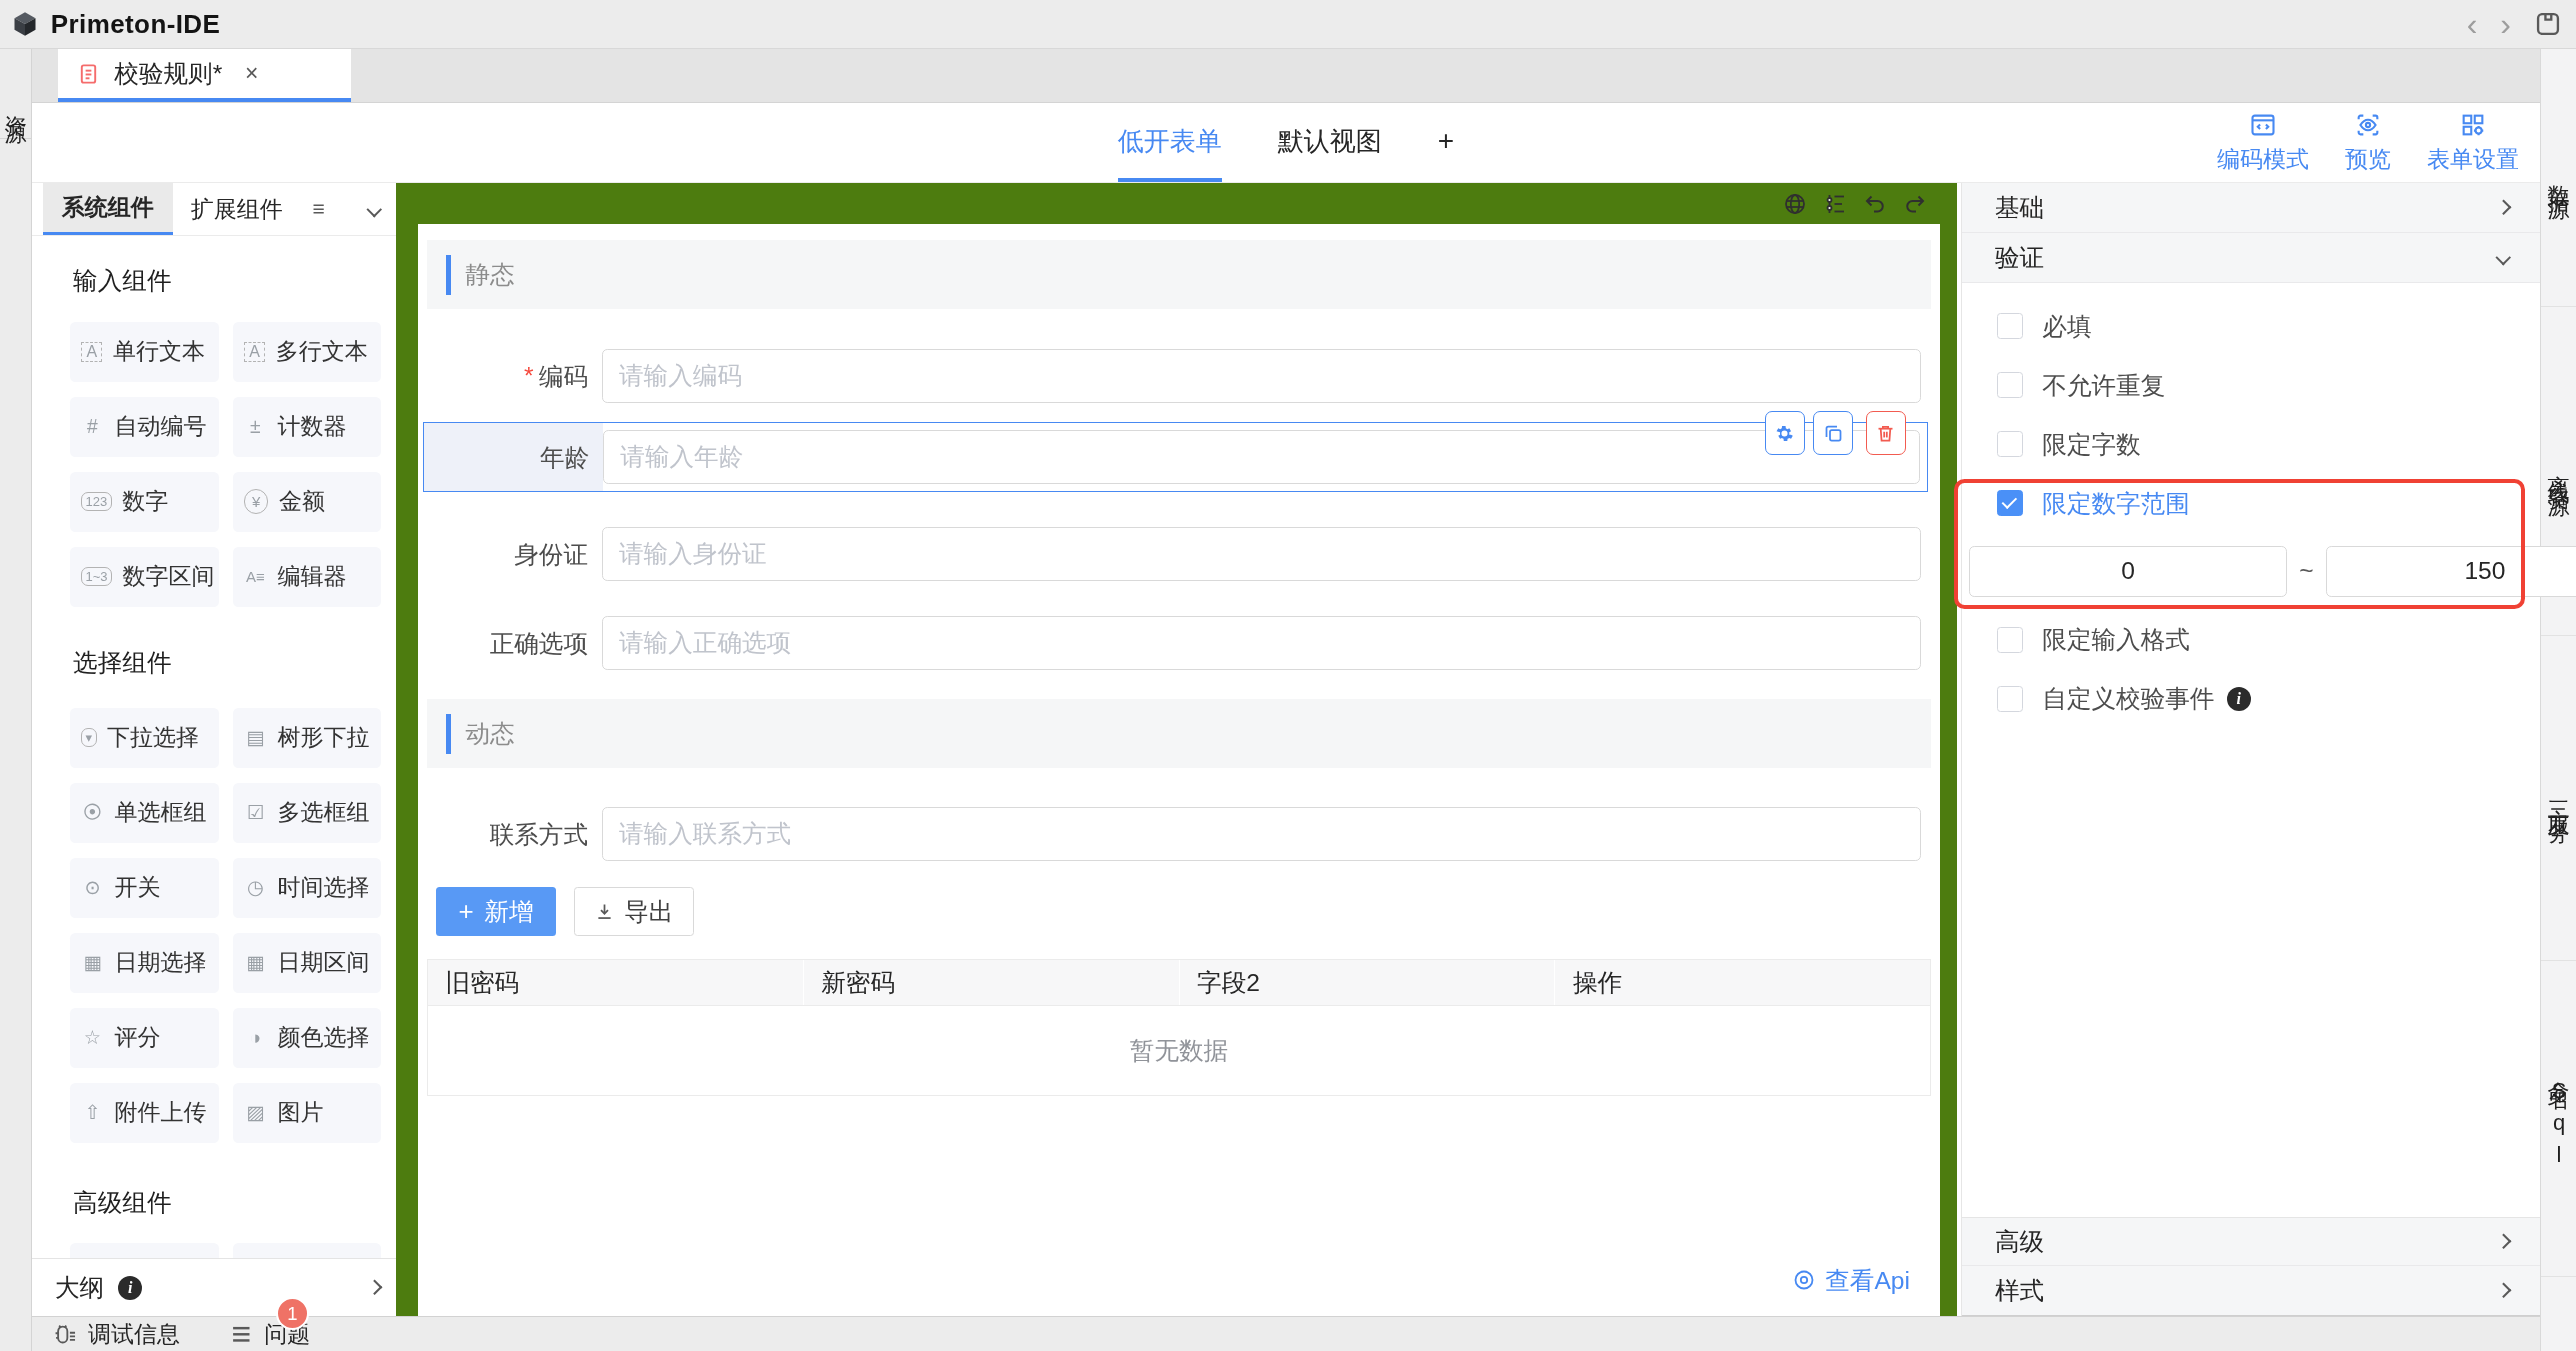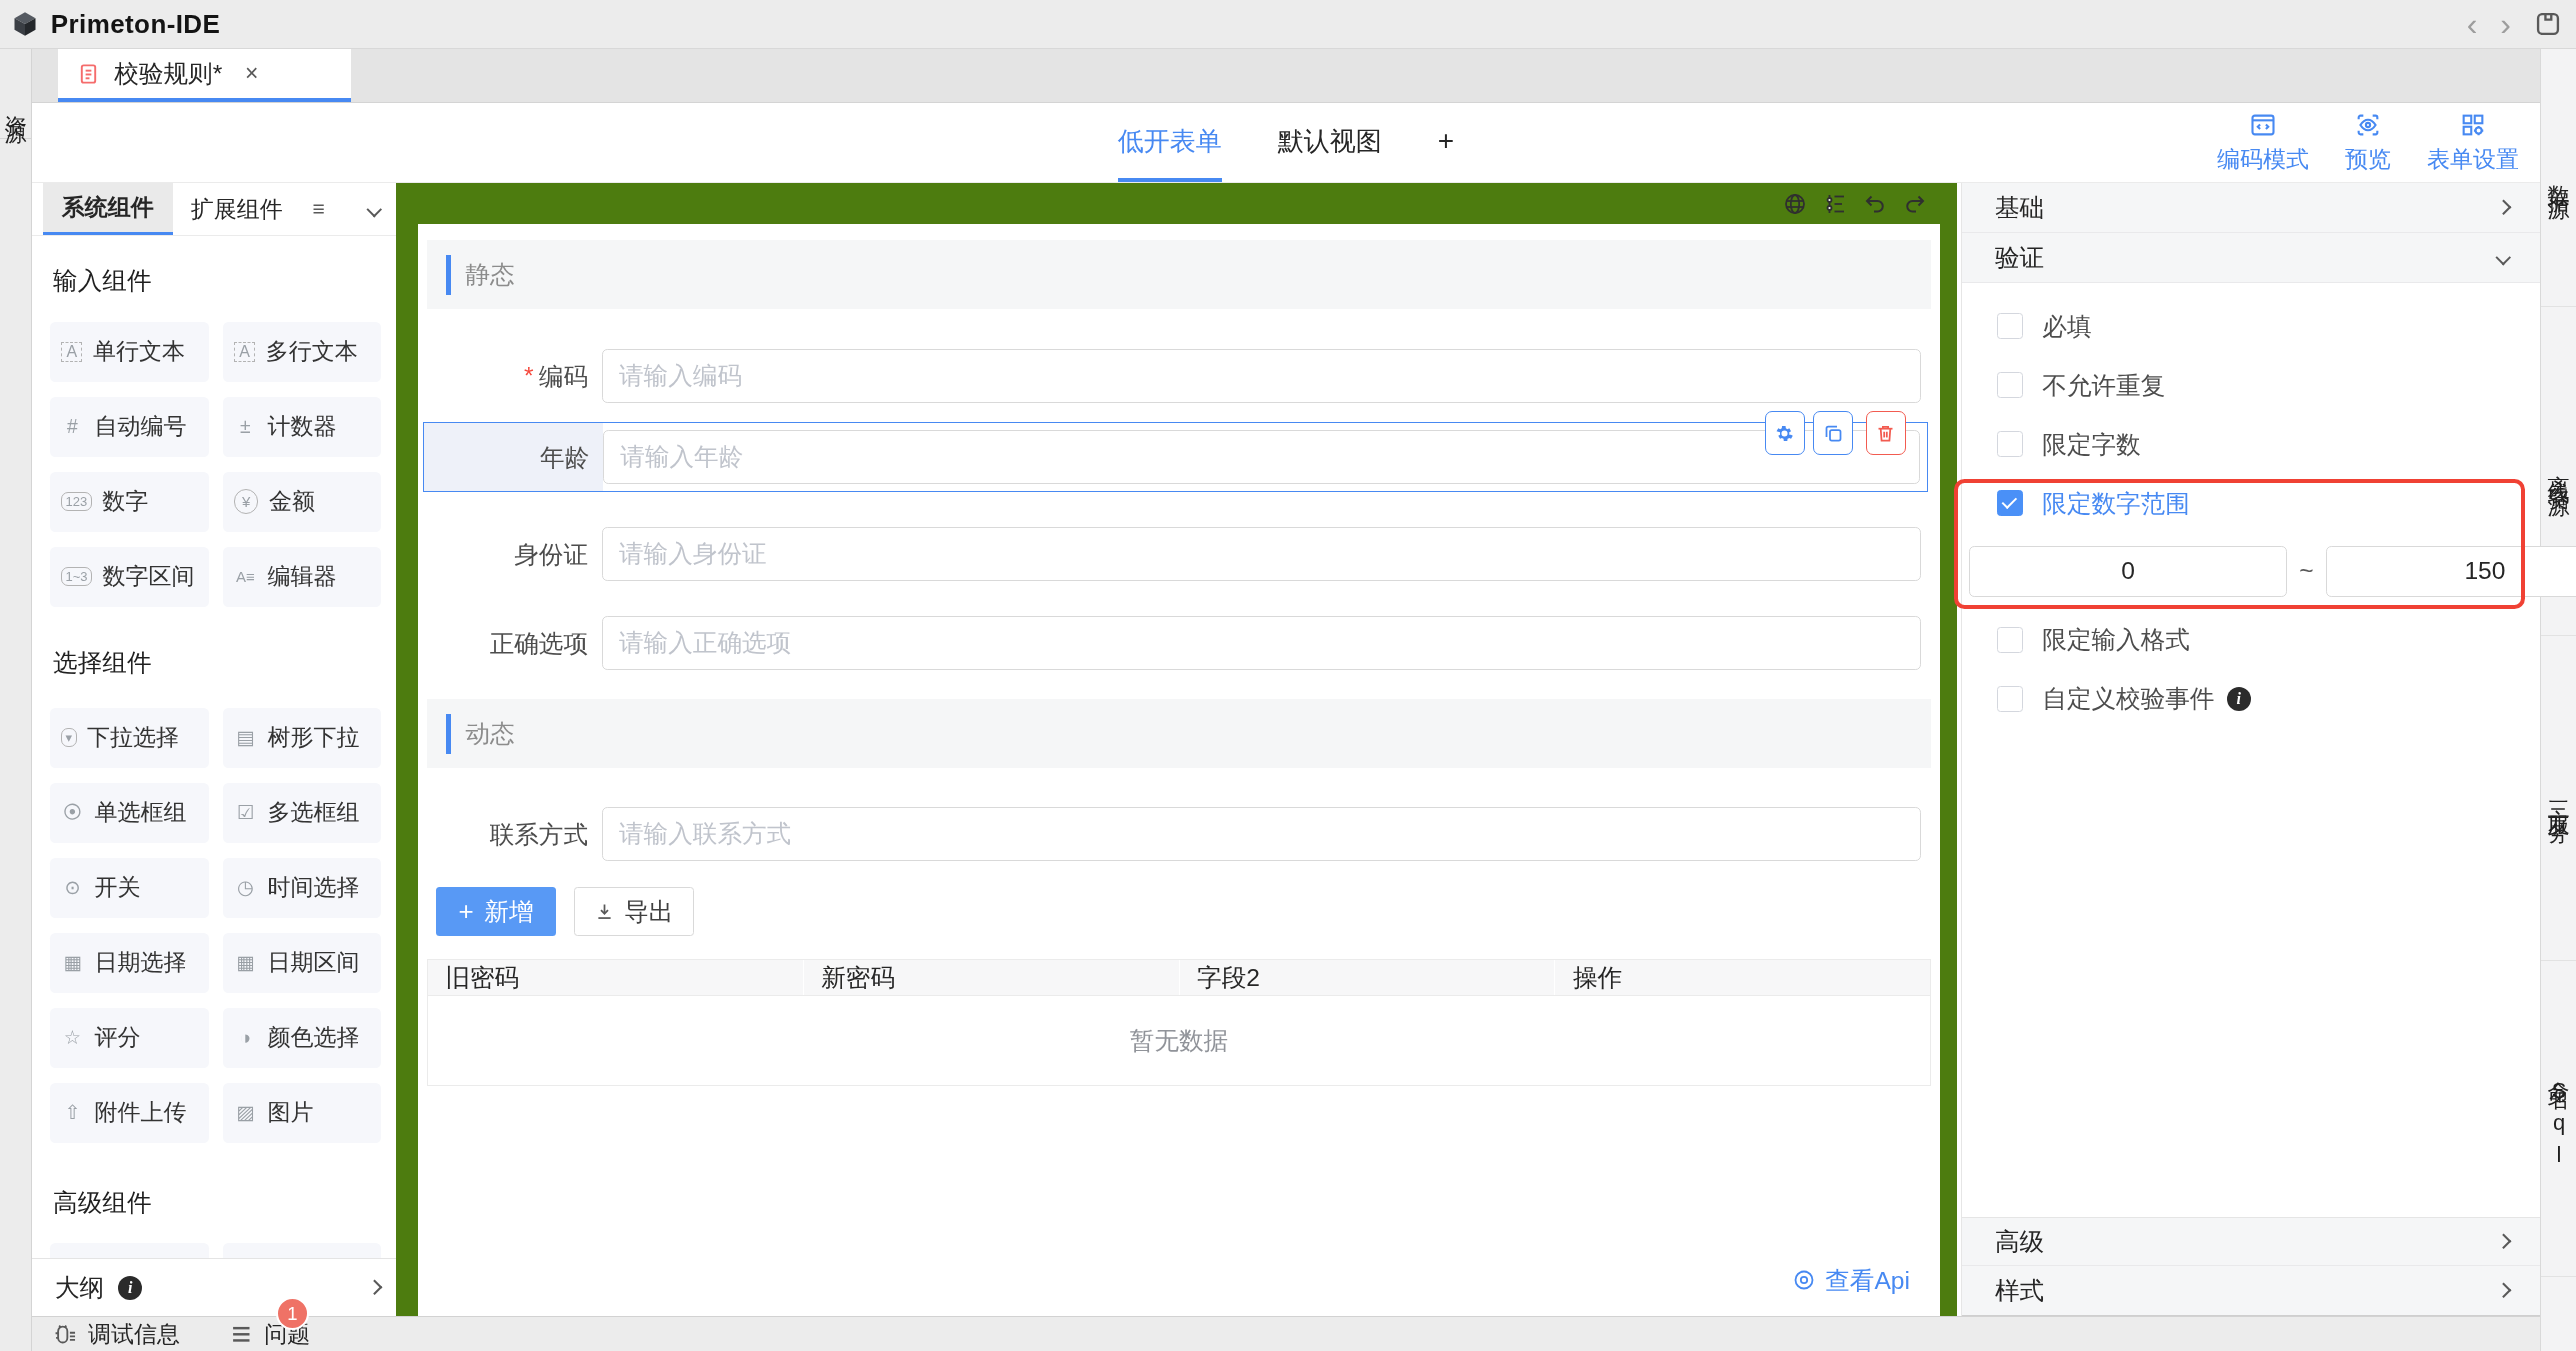--- a/index.html
+++ b/index.html
@@ -36,21 +36,21 @@
   .vaction { display: flex; flex-direction: column; align-items: center; gap: 5.3px; color: #4789f2; cursor: pointer; }
   .vaction .va-label { font-size: 23px; }
 
   
   .sidebar { position: absolute; left: 32px; top: 183px; width: 368px; height: 1133px; background: #fff; border-right: 0.9px solid #e6e6e6; }
   .sb-tabs { height: 53px; border-bottom: 0.9px solid #ebebeb; display: flex; align-items: stretch; }
   .sb-tab { display: flex; align-items: center; padding: 0 17.6px; font-size: 23px; color: #262626; cursor: pointer; }
   .sb-tab.active { margin-left: 10.5px; background: #eaeaea; border-bottom: 3.5px solid #4789f2; font-weight: 700; padding: 0 19.3px; }
   .sb-menu { align-self: center; font-size: 21px; color: #595959; margin-left: 12.3px; cursor: pointer; }
   .sb-chev { margin-left: auto; align-self: center; margin-right: 19.3px; cursor: pointer; }
-  .sb-body { height: 1023px; overflow: hidden; padding: 0 17.6px; }
+  .sb-body { height: 1023px; overflow: hidden; padding: 0 17.6px; margin-left: 20px; }
   .sb-gtitle { font-size: 24.6px; font-weight: 500; color: #1f1f1f; padding-left: 3.5px; }
   .g1 .sb-gtitle { margin: 28px 0 24.6px; } .g2 .sb-gtitle { margin: 39px 0 29px; } .g3 .sb-gtitle { margin: 43px 0 24.6px; }
   .sb-grid { display: grid; grid-template-columns: 1fr 1fr; gap: 15px 14px; }
   .comp { height: 60px; background: #f6f7fb; border-radius: 5.3px; display: flex; align-items: center; padding-left: 11.4px; gap: 10.5px; cursor: grab; }
   .cicon { color: #9aa0a6; font-size: 19.3px; min-width: 23px; text-align: center; }
   .cicon.dashed { border: 0.9px dashed #b3b3b3; font-size: 16px; padding: 0 4.4px; min-width: 0; }
   .cicon.boxed { border: 0.9px solid #b3b3b3; border-radius: 7px; font-size: 13px; padding: 0.9px 3.5px; min-width: 0; }
   .cicon.circled { border: 0.9px solid #b3b3b3; border-radius: 50%; font-size: 15px; width: 24.6px; height: 24.6px; line-height: 23px; }
   .clabel { font-size: 23px; color: #333; }
   .sb-outline { position: absolute; bottom: 0; left: 0; right: 0; height: 58px; border-top: 0.9px solid #e4e4e4; background: #fff; display: flex; align-items: center; padding: 0 19.3px 0 23px; gap: 14px; }
@@ -80,21 +80,21 @@
   .tg-left { font-size: 24.6px; font-weight: 500; color: #4789f2; }
   .tg-right { font-size: 24.6px; font-weight: 500; color: #262626; }
   .toggle { width: 51px; height: 28px; border-radius: 14px; background: #e2e4e9; position: relative; cursor: pointer; }
   .toggle::after { content: ""; position: absolute; left: 2.6px; top: 2.6px; width: 23px; height: 23px; border-radius: 50%; background: #fff; box-shadow: 0 0.9px 2.6px rgba(0,0,0,.25); }
   .btn-row { margin: 26px 0 0 17.6px; display: flex; gap: 17.6px; height: 49px; }
   .btn { display: flex; align-items: center; gap: 10.5px; border-radius: 3.5px; padding: 0 23px; font-size: 24.6px; cursor: pointer; border: none; font-family: inherit; }
   .btn-add { background: #5899f5; color: #fff; }
   .btn-add .plus { font-size: 26px; font-weight: 400; }
   .btn-export { background: #fff; color: #404040; border: 0.9px solid #d9d9d9; padding: 0 19.3px; gap: 8.8px; }
   .dtable { margin: 23px 8.8px 0 8.8px; }
-  .thead { display: flex; background: #f7f7f8; border: 0.9px solid #ebebeb; height: 37px; }
+  .thead { display: flex; background: #f7f7f8; border: 0.9px solid #ebebeb; height: 47px; }
   .th { flex: 1; display: flex; align-items: center; padding-left: 17.6px; font-size: 24.6px; font-weight: 500; color: #262626; border-right: 1.8px solid #fff; }
   .th:last-child { border-right: none; }
   .tbody { height: 90px; border: 0.9px solid #ebebeb; border-top: none; display: flex; align-items: center; justify-content: center; font-size: 24.6px; color: #909399; }
   .api-link { position: absolute; right: 30px; bottom: 19.3px; display: flex; align-items: center; gap: 8.8px; color: #4789f2; font-size: 24.6px; cursor: pointer; }
 
   
   .panel { position: absolute; left: 1961px; top: 183px; width: 579px; height: 1133px; background: #fff; border-left: 0.9px solid #e6e6e6; }
   .ph { height: 50px; background: #f5f6f7; border-bottom: 0.9px solid #e9e9eb; display: flex; align-items: center; padding: 0 32px 0 33px; font-size: 24.6px; font-weight: 500; color: #262626; cursor: pointer; }
   .ph .chev { margin-left: auto; }
   .plist { padding-top: 25.5px; }

